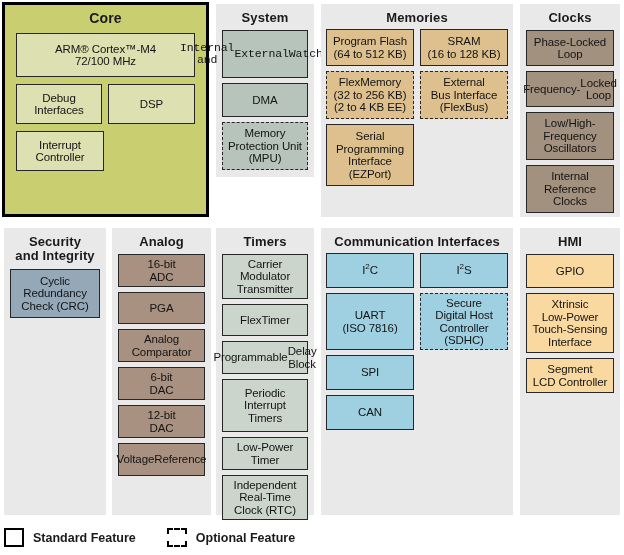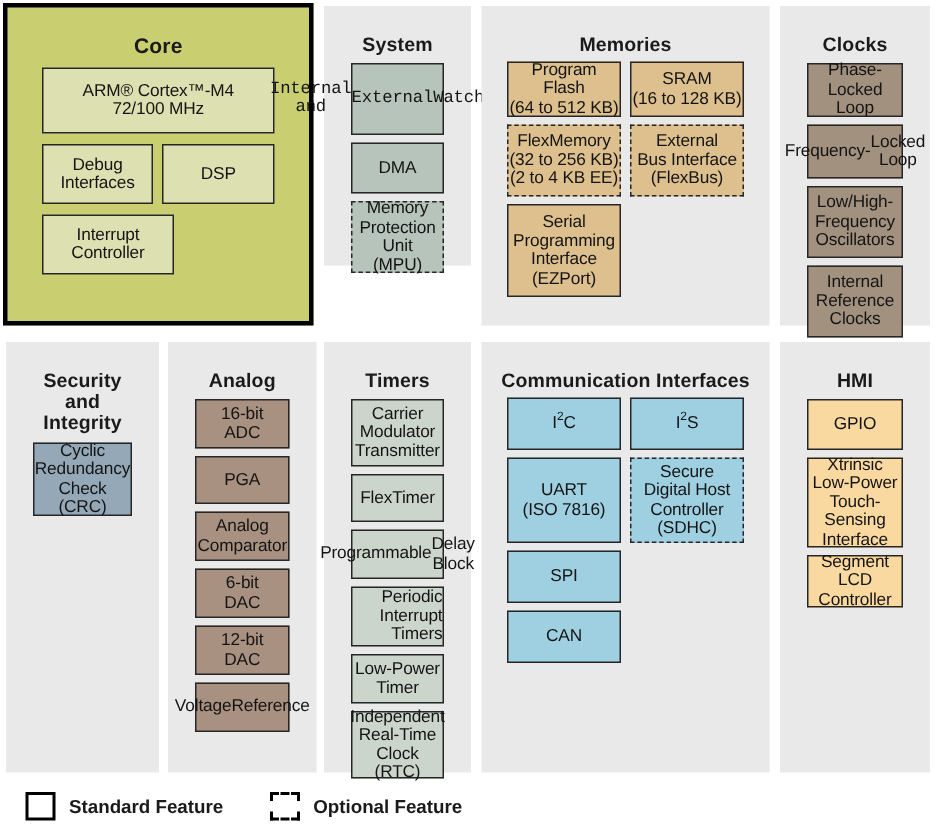--- a/index.html
+++ b/index.html
@@ -16,21 +16,21 @@
   #diagram {
     position: relative;
     width: 624px;
     height: 555px;
     overflow: hidden;
   }
   .panel {
     position: absolute;
     background: #e9e9e9;
     box-sizing: border-box;
-    padding: 12px;
+    padding: 0;
   }
   .panel.framed {
     border: 3px solid #000000;
     background: #c9ce70;
   }
   .panel-title {
     text-align: center;
     font-weight: bold;
     font-size: 13px;
     color: #1a1a1a;
@@ -84,21 +84,21 @@
   .core-body { padding: 8px 11px 0 11px; }
   .core-row { display: flex; gap: 6px; }
 
   .col-body { padding: 5px 6px 0 6px; }
   .mem-grid { padding: 4px 5px 0 5px; display: flex; gap: 6px; }
   .mem-col { flex: 1 1 0; display: flex; flex-direction: column; }
 
   
   #legend {
     position: absolute;
-    left: 17px;
+    left: 4px;
     top: 528px;
     display: flex;
     align-items: center;
     gap: 9px;
     font-size: 12.5px;
     font-weight: bold;
     color: #1a1a1a;
   }
   .legend-swatch {
     width: 20px; height: 19px;
@@ -266,21 +266,21 @@
         <span>Modulator</span>
         <span>Transmitter</span>
       </div>
       <div class="block c-tim" style="height:32px;">
         <span>FlexTimer</span>
       </div>
       <div class="block c-tim" style="height:33px; flex-direction:row;">
         <span>Programmable</span>
         <span>Delay Block</span>
       </div>
-      <div class="block c-tim" style="height:40px; flex-direction:column;align-items:flex-end;">
+      <div class="block c-tim" style="height:53px; flex-direction:column;">
         <span>Periodic</span>
         <span>Interrupt</span>
         <span>Timers</span>
       </div>
       <div class="block c-tim" style="height:33px; flex-direction:column;">
         <span>Low-Power</span>
         <span>Timer</span>
       </div>
       <div class="block c-tim" style="height:45px; flex-direction:column;">
         <span>Independent</span>

